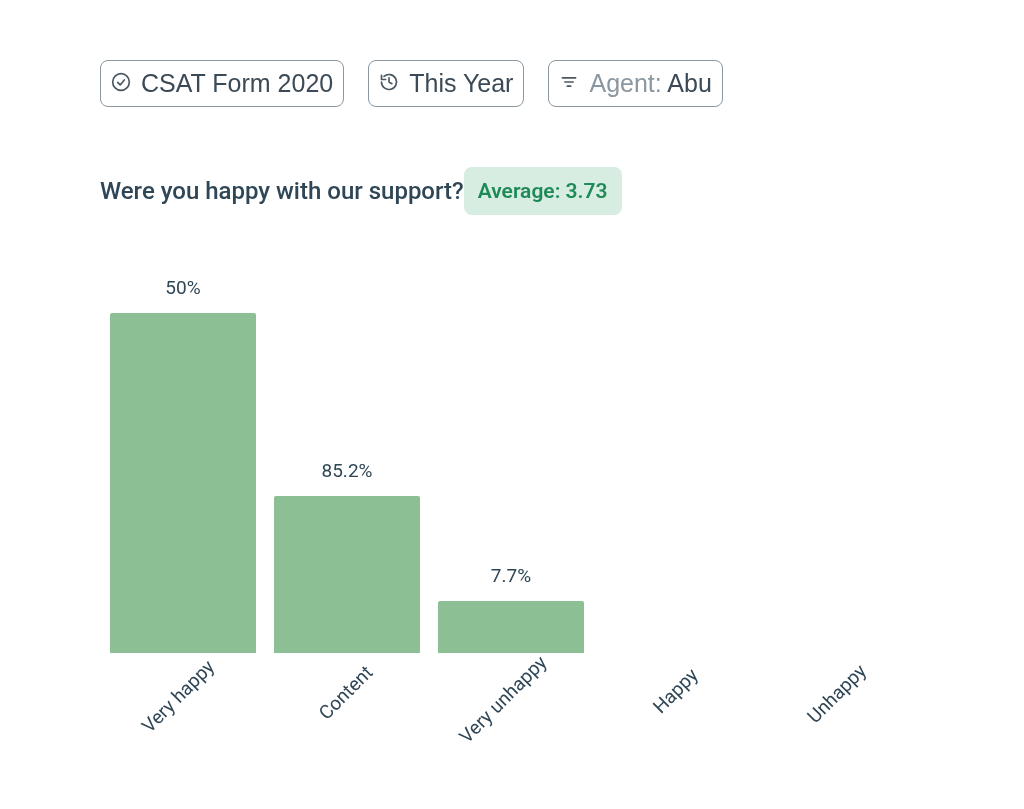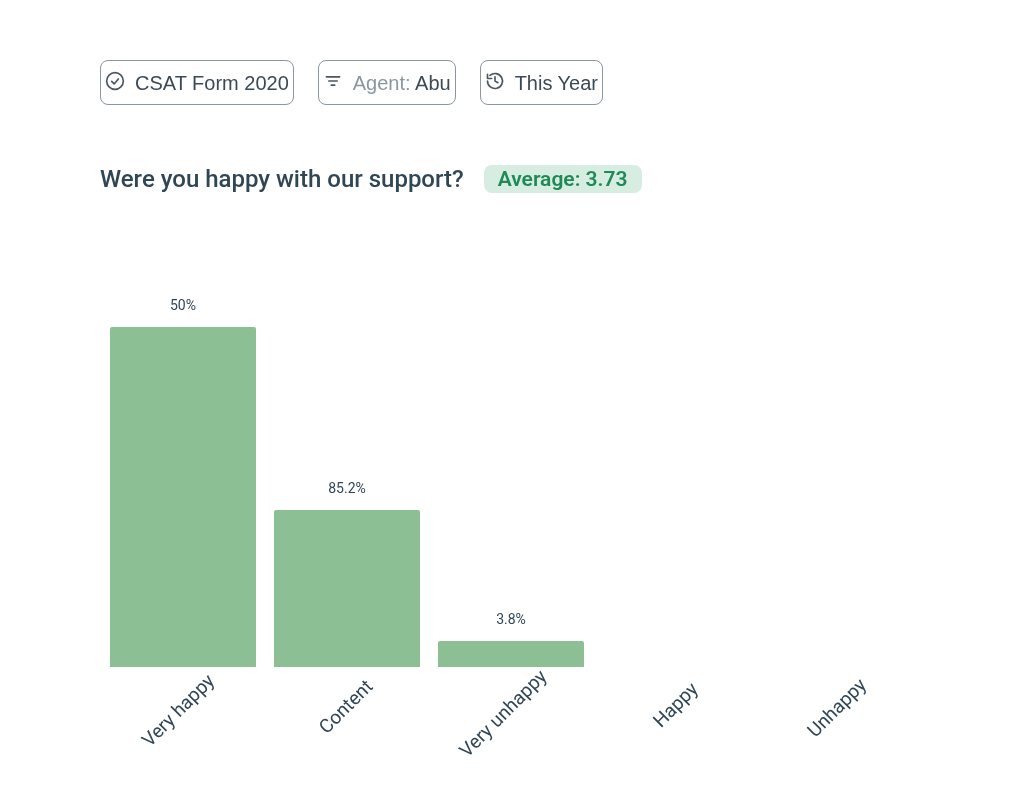--- a/index.html
+++ b/index.html
@@ -15,67 +15,66 @@
       display: flex;
       gap: 24px;
       margin-bottom: 60px;
     }
     .filter-pill {
       display: inline-flex;
       align-items: center;
       gap: 10px;
       border: 1px solid #8a97a0;
       border-radius: 8px;
-      padding: 10px 4px;
-      font-size: 20px;
+      padding: 10px 10px;
+      font-size: 25px;
       color: #3b4a56;
       background: #ffffff;
       cursor: pointer;
       line-height: 1;
     }
     .filter-pill .muted { color: #8a97a0; }
     .filter-pill svg { flex: 0 0 auto; }
     .title-row {
       display: flex;
       align-items: center;
-      gap: 20px;
-      margin-bottom: 84px;
+      margin-bottom: 48px;
     }
     .question {
       font-size: 24px;
       font-weight: 500;
       color: #2f4656;
     }
     .avg-badge {
       background: #d7ede1;
       color: #1f8a57;
       font-weight: 600;
       font-size: 21px;
-      padding: 2px 14px;
+      padding: 12px 14px;
       border-radius: 8px;
     }
     .chart-area {
       position: relative;
       width: 820px;
     }
     .bars-row {
       display: flex;
       align-items: flex-end;
       gap: 18px;
       height: 390px;
       padding-left: 10px;
     }
     .bar-col {
       width: 146px;
       display: flex;
       flex-direction: column;
       align-items: center;
     }
     .bar-value {
-      font-size: 14px;
+      font-size: 19px;
       color: #2f4656;
       margin-bottom: 14px;
     }
     .bar {
       width: 100%;
       background: #8dbf94;
       border-radius: 2px 2px 0 0;
     }
     .labels-row {
       display: flex;
@@ -109,41 +108,41 @@
         <circle cx="12" cy="12" r="10"></circle>
         <polyline points="8 12.5 11 15.5 16 9.5"></polyline>
       </svg>
     </span>
     <span>CSAT Form 2020</span>
   </button>
 
   <button class="filter-pill">
     <span>
       <svg width="20" height="20" viewBox="0 0 24 24" fill="none" stroke="#4a5863" stroke-width="2" stroke-linecap="round" stroke-linejoin="round">
+        <path d="M3 12a9 9 0 1 0 3-6.7"></path>
+        <polyline points="3 4 3 9 8 9"></polyline>
+        <polyline points="12 7 12 12 15.5 14"></polyline>
+      </svg>
+    </span>
+    <span>This Year</span>
+  </button>
+
+  <button class="filter-pill">
+    <span>
+      <svg width="20" height="20" viewBox="0 0 24 24" fill="none" stroke="#4a5863" stroke-width="2" stroke-linecap="round" stroke-linejoin="round">
         <line x1="4" y1="7" x2="20" y2="7"></line>
         <line x1="7" y1="12" x2="17" y2="12"></line>
         <line x1="10" y1="17" x2="14" y2="17"></line>
       </svg>
     </span>
     <span>
       <span class="muted">Agent:</span>
       <span> </span>
       <span>Abu</span>
     </span>
-  </button>
-
-  <button class="filter-pill">
-    <span>
-      <svg width="20" height="20" viewBox="0 0 24 24" fill="none" stroke="#4a5863" stroke-width="2" stroke-linecap="round" stroke-linejoin="round">
-        <path d="M3 12a9 9 0 1 0 3-6.7"></path>
-        <polyline points="3 4 3 9 8 9"></polyline>
-        <polyline points="12 7 12 12 15.5 14"></polyline>
-      </svg>
-    </span>
-    <span>This Year</span>
   </button>
 </div>
 
 <div class="title-row">
   <div class="question">Were you happy with our support?</div>
   <div class="avg-badge">
     <span>Average:</span>
     <span> </span>
     <span>3.73</span>
   </div>
@@ -153,22 +152,22 @@
   <div class="bars-row" id="bars-row">
       <div class="bar-col">
         <div class="bar-value">50%</div>
         <div class="bar" style="height: 340px; background: rgb(141, 191, 148);"></div>
       </div>
       <div class="bar-col">
         <div class="bar-value">85.2%</div>
         <div class="bar" style="height: 157px; background: rgb(141, 191, 148);"></div>
       </div>
       <div class="bar-col">
-        <div class="bar-value">3.8%</div>
-        <div class="bar" style="height: 26px; background: rgb(141, 191, 148);"></div>
+        <div class="bar-value">7.7%</div>
+        <div class="bar" style="height: 52px; background: rgb(141, 191, 148);"></div>
       </div>
     </div>
   <div class="labels-row" id="labels-row">
       <div class="label-col">
         <div class="label-rot">Very happy</div>
       </div>
       <div class="label-col">
         <div class="label-rot">Content</div>
       </div>
       <div class="label-col">

